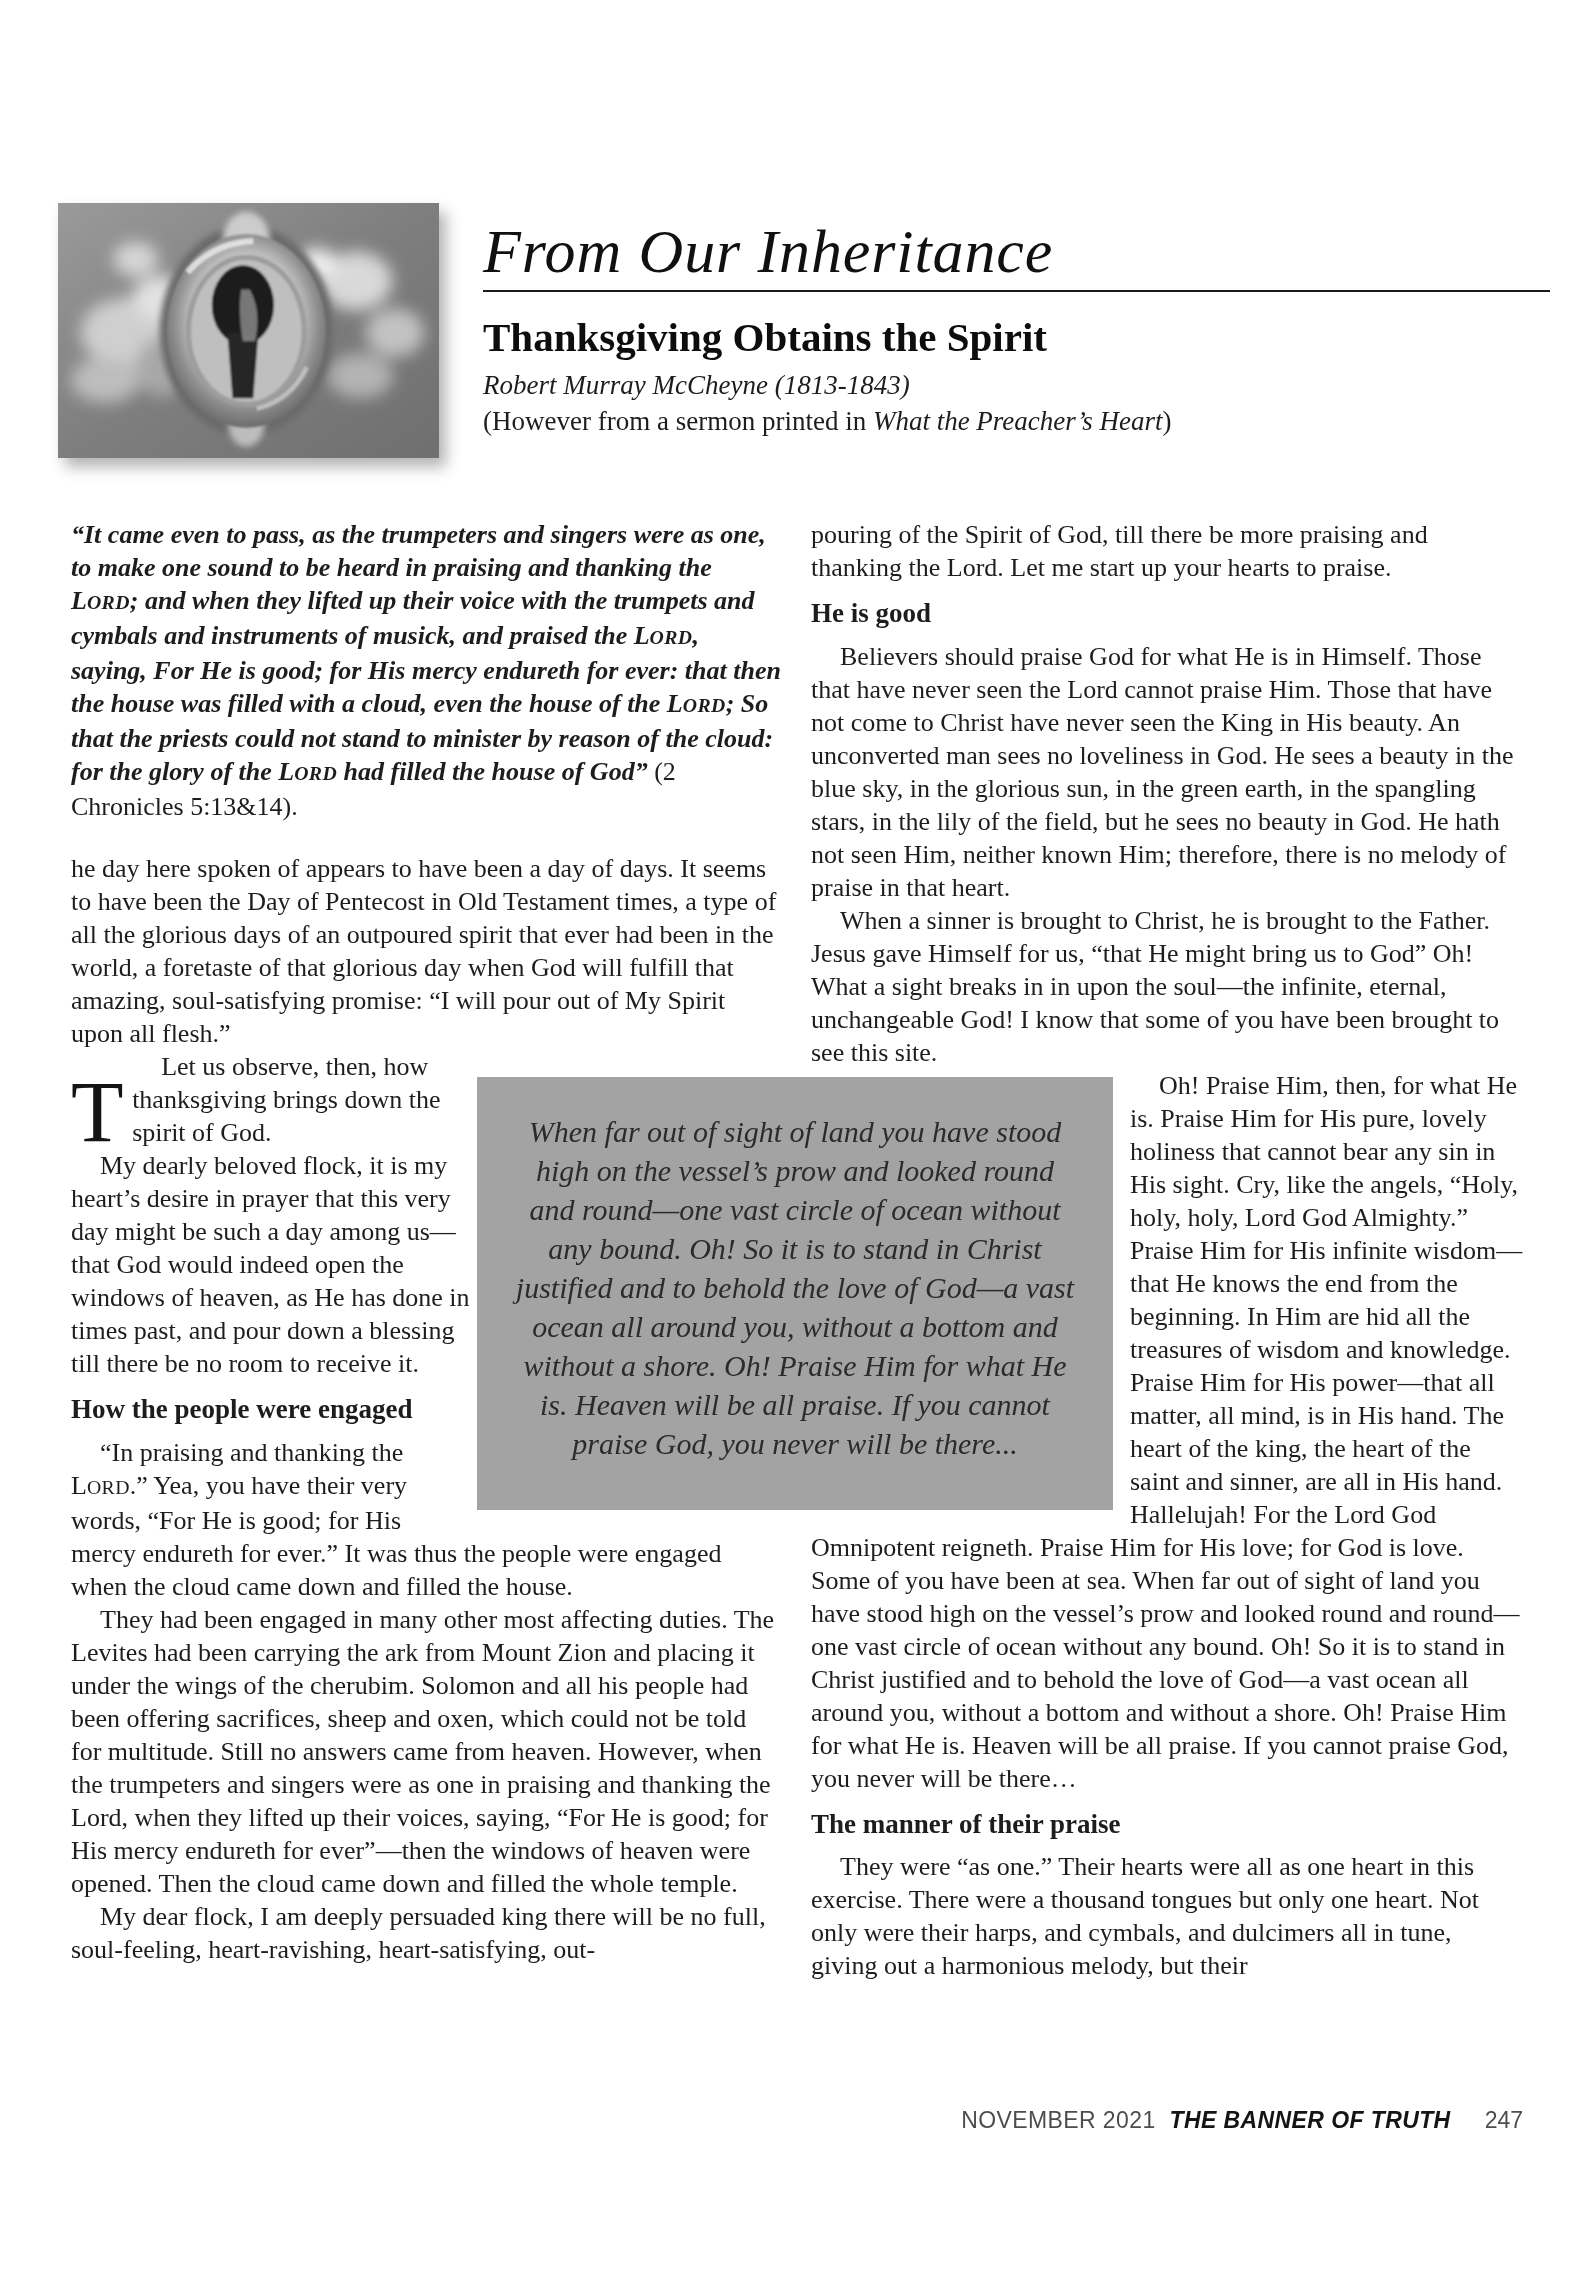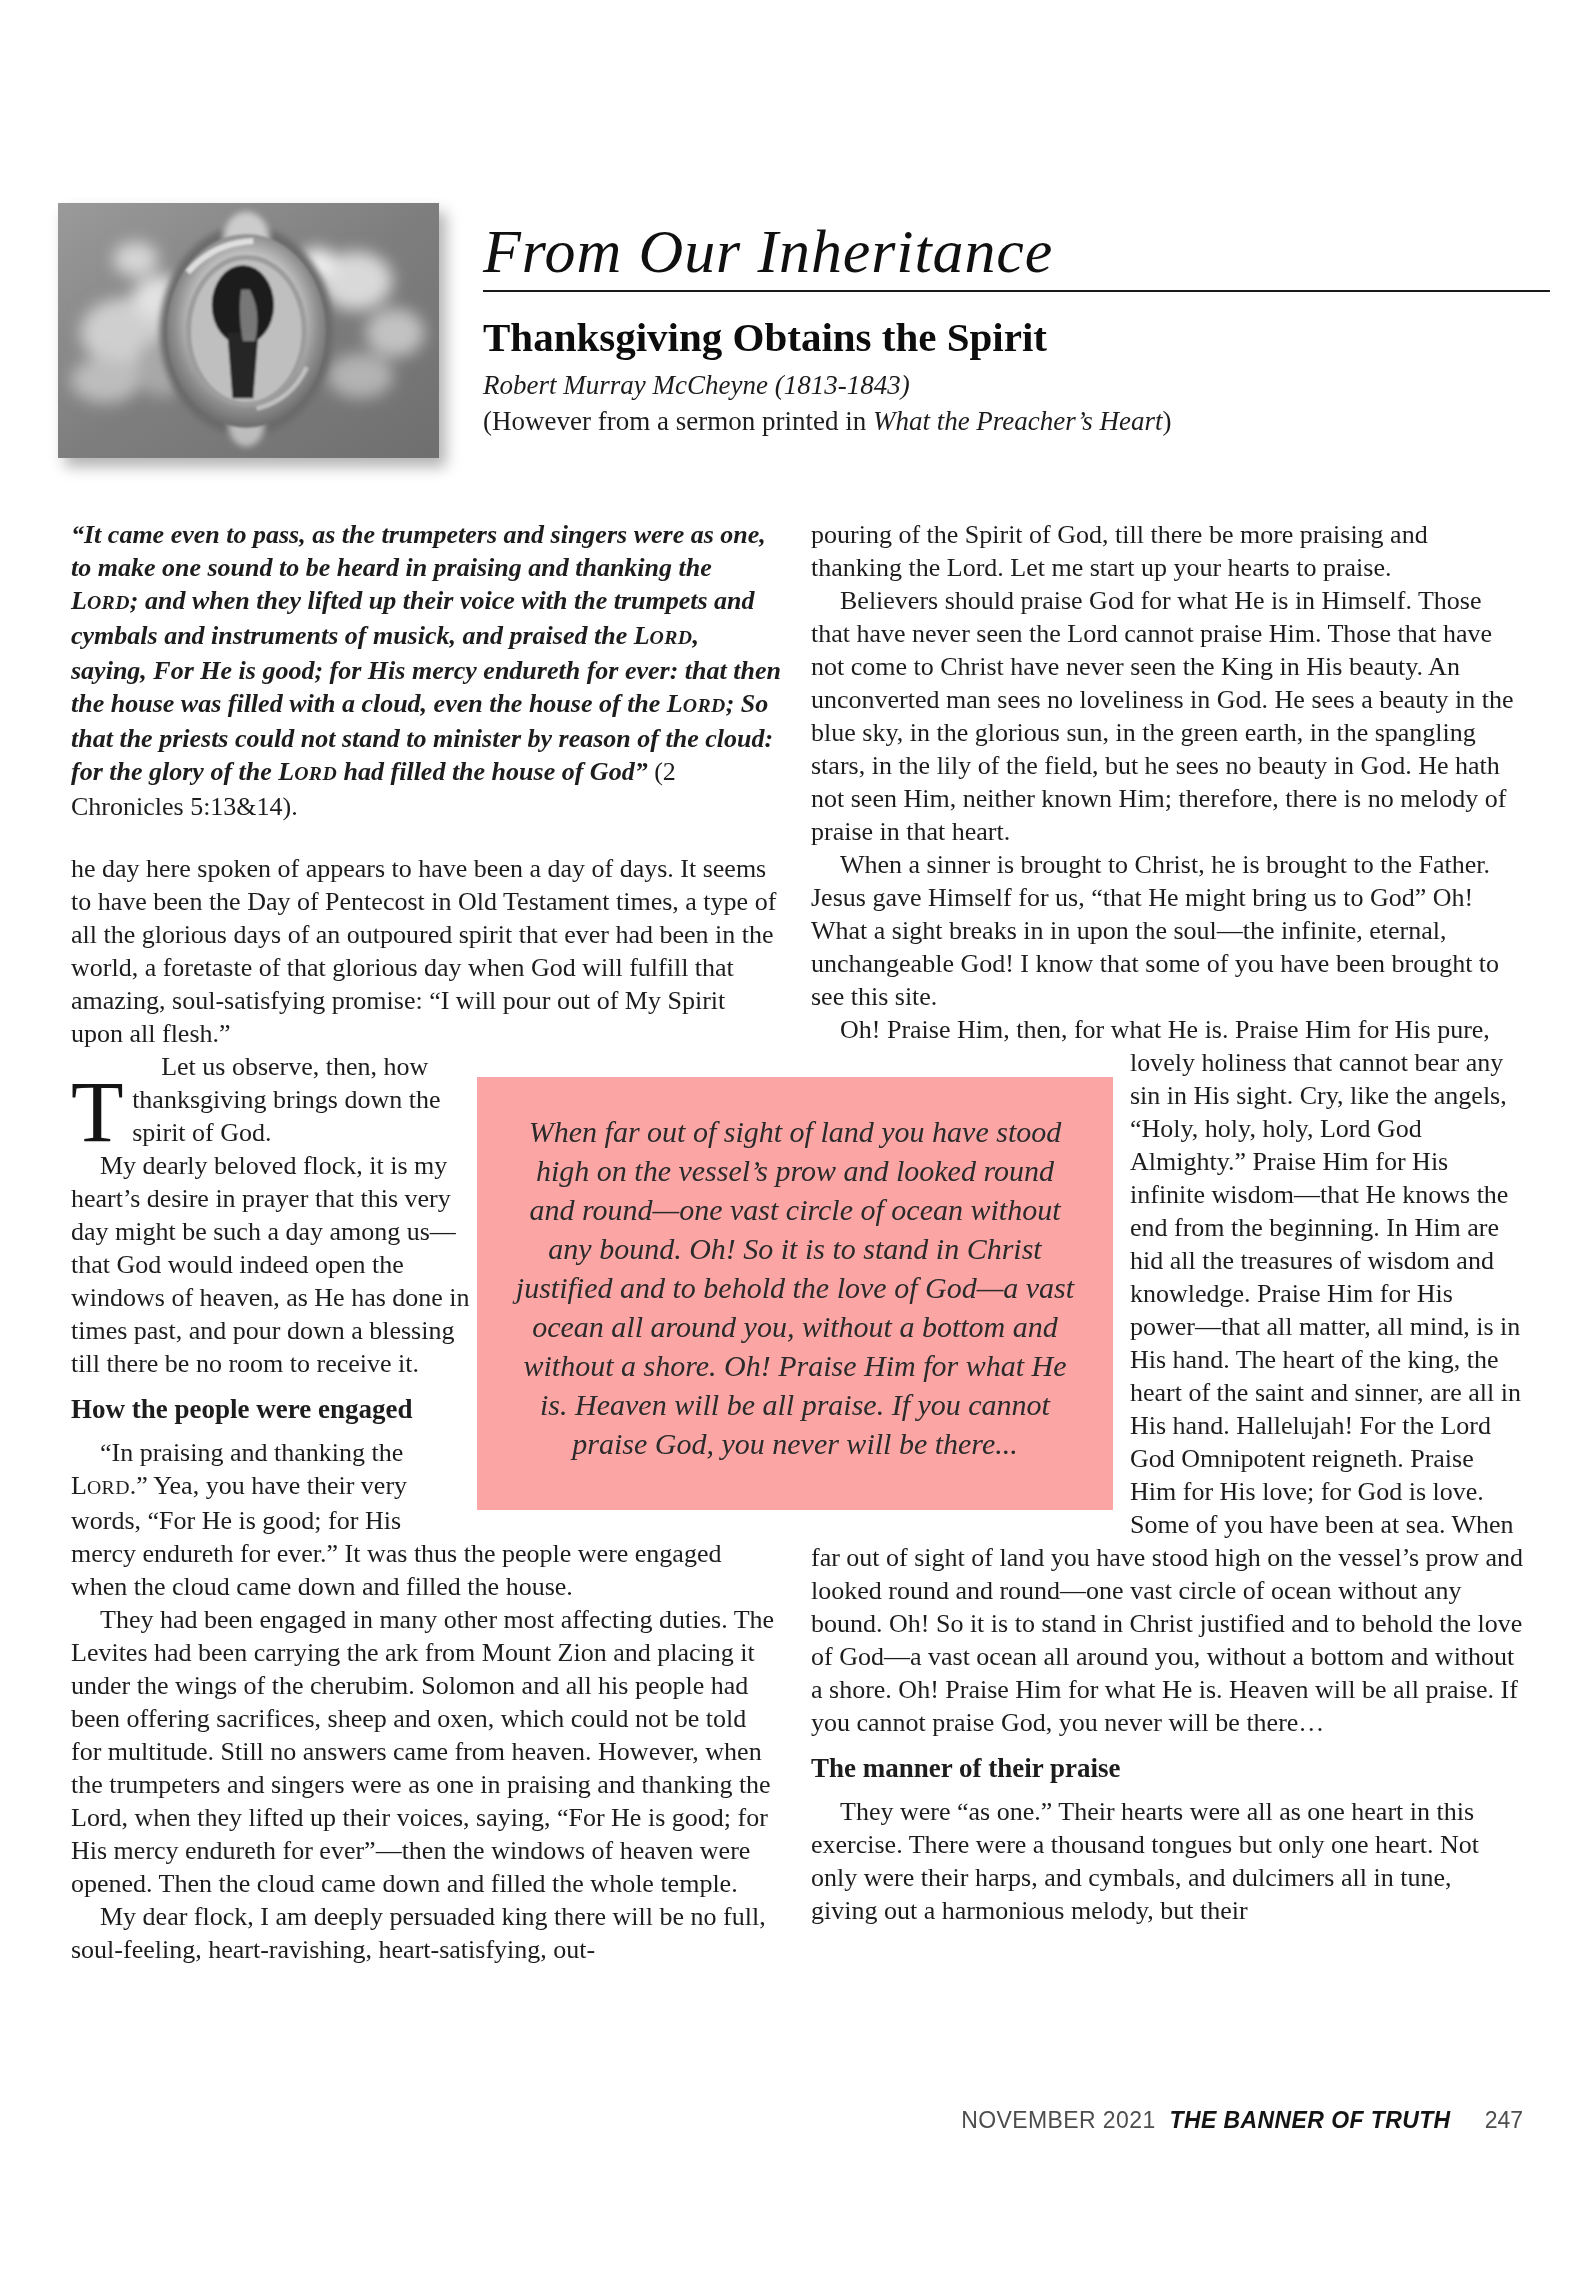--- a/index.html
+++ b/index.html
@@ -125,28 +125,29 @@
     <p class="quote"><span>“It came even to pass, as the trumpeters and singers were as one, to make one sound to be heard in praising and thanking the L<span class="sc">ORD</span>; and when they lifted up their voice with the trumpets and cymbals and instruments of musick, and praised the L<span class="sc">ORD</span>, saying, For He is good; for His mercy endureth for ever: that then the house was filled with a cloud, even the house of the L<span class="sc">ORD</span>; So that the priests could not stand to minister by reason of the cloud: for the glory of the L<span class="sc">ORD</span> had filled the house of God”</span><span class="ref"> (2 Chronicles 5:13&amp;14).</span></p>
     <p class="noindent"><span class="dropcap">T</span><span>he day here spoken of appears to have been a day of days. It seems to have been the Day of Pentecost in Old Testament times, a type of all the glorious days of an outpoured spirit that ever had been in the world, a foretaste of that glorious day when God will fulfill that amazing, soul-satisfying promise: “I will pour out of My Spirit upon all flesh.”</span></p>
     <p>Let us observe, then, how thanksgiving brings down the spirit of God.</p>
     <p>My dearly beloved flock, it is my heart’s desire in prayer that this very day might be such a day among us—that God would indeed open the windows of heaven, as He has done in times past, and pour down a blessing till there be no room to receive it.</p>
     <h2>How the people were engaged</h2>
     <p>“In praising and thanking the L<span class="sc">ORD</span>.” Yea, you have their very words, “For He is good; for His mercy endureth for ever.” It was thus the people were engaged when the cloud came down and filled the house.</p>
     <p>They had been engaged in many other most affecting duties. The Levites had been carrying the ark from Mount Zion and placing it under the wings of the cherubim. Solomon and all his people had been offering sacrifices, sheep and oxen, which could not be told for multitude. Still no answers came from heaven. However, when the trumpeters and singers were as one in praising and thanking the Lord, when they lifted up their voices, saying, “For He is good; for His mercy endureth for ever”—then the windows of heaven were opened. Then the cloud came down and filled the whole temple.</p>
     <p>My dear flock, I am deeply persuaded king there will be no full, soul-feeling, heart-ravishing, heart-satisfying, out-</p>
   </div>
 
-  <div class="pullquote" style="background: #fca5a5;">
+  <div class="pullquote" style="background: #a3a3a3;">
     <div>When far out of sight of land you have stood high on the vessel’s prow and looked round and round—one vast circle of ocean without any bound. Oh! So it is to stand in Christ justified and to behold the love of God—a vast ocean all around you, without a bottom and without a shore. Oh! Praise Him for what He is. Heaven will be all praise. If you cannot praise God, you never will be there...</div>
   </div>
 
   <div class="col col-right">
     <div class="sp-l1"></div>
     <div class="sp-l2"></div>
     <p class="noindent">pouring of the Spirit of God, till there be more praising and thanking the Lord. Let me start up your hearts to praise.</p>
+    <h2>He is good</h2>
     <p>Believers should praise God for what He is in Himself. Those that have never seen the Lord cannot praise Him. Those that have not come to Christ have never seen the King in His beauty. An unconverted man sees no loveliness in God. He sees a beauty in the blue sky, in the glorious sun, in the green earth, in the spangling stars, in the lily of the field, but he sees no beauty in God. He hath not seen Him, neither known Him; therefore, there is no melody of praise in that heart.</p>
     <p>When a sinner is brought to Christ, he is brought to the Father. Jesus gave Himself for us, “that He might bring us to God” Oh! What a sight breaks in in upon the soul—the infinite, eternal, unchangeable God! I know that some of you have been brought to see this site.</p>
     <p>Oh! Praise Him, then, for what He is. Praise Him for His pure, lovely holiness that cannot bear any sin in His sight. Cry, like the angels, “Holy, holy, holy, Lord God Almighty.” Praise Him for His infinite wisdom—that He knows the end from the beginning. In Him are hid all the treasures of wisdom and knowledge. Praise Him for His power—that all matter, all mind, is in His hand. The heart of the king, the heart of the saint and sinner, are all in His hand. Hallelujah! For the Lord God Omnipotent reigneth. Praise Him for His love; for God is love. Some of you have been at sea. When far out of sight of land you have stood high on the vessel’s prow and looked round and round—one vast circle of ocean without any bound. Oh! So it is to stand in Christ justified and to behold the love of God—a vast ocean all around you, without a bottom and without a shore. Oh! Praise Him for what He is. Heaven will be all praise. If you cannot praise God, you never will be there…</p>
     <h2>The manner of their praise</h2>
     <p>They were “as one.” Their hearts were all as one heart in this exercise. There were a thousand tongues but only one heart. Not only were their harps, and cymbals, and dulcimers all in tune, giving out a harmonious melody, but their</p>
   </div>
 
   <div class="footer">
     <span class="issue">NOVEMBER 2021</span>
     <span class="mag">THE BANNER OF TRUTH</span>

